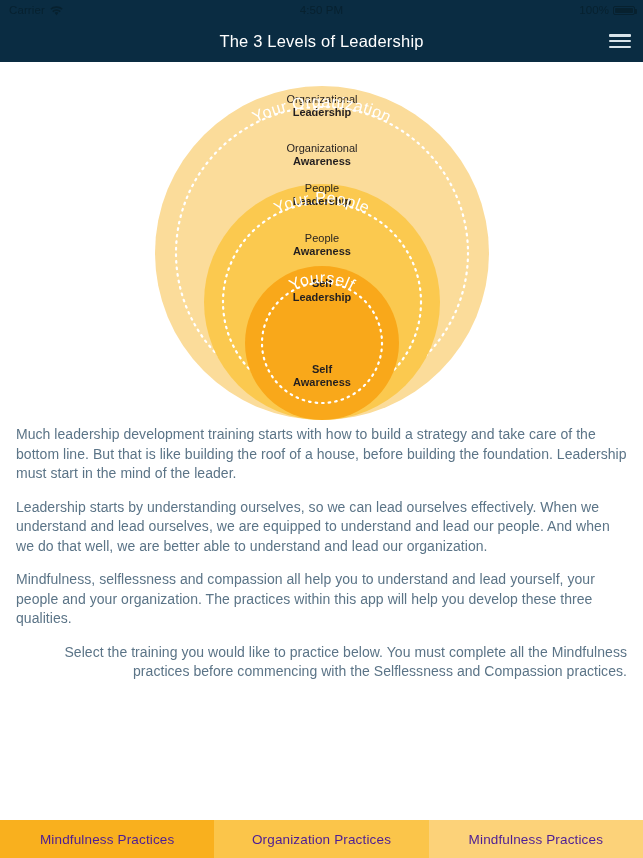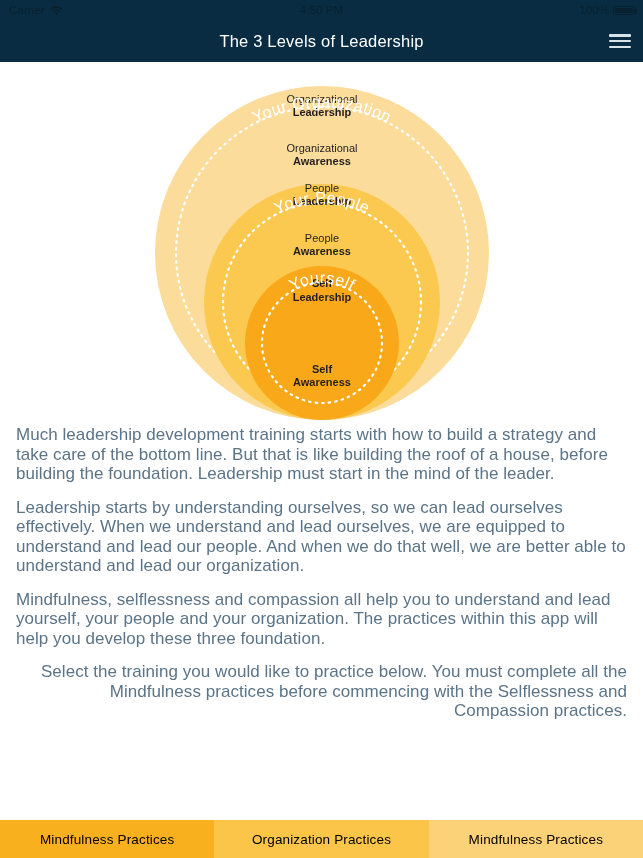--- a/index.html
+++ b/index.html
@@ -45,32 +45,32 @@
   .diagram svg{ display:block; width:643px; height:365px; }
   .lvl-title{ font-family:"Liberation Sans", sans-serif; font-size:11px; fill:#231f20; }
   .lvl-title-bold{ font-family:"Liberation Sans", sans-serif; font-size:11px; font-weight:bold; fill:#231f20; }
   .ring-label{ font-family:"Liberation Sans", sans-serif; font-size:16px; fill:#ffffff; letter-spacing:.6px; }
 
   
   .content{
     position:absolute; top:425px; left:16px; width:611px;
   }
   .content p{
-    color:#5b7487; font-size:17px; line-height:19.5px;
+    color:#5b7487; font-size:14px; line-height:19.5px;
     margin-bottom:14px; letter-spacing:.05px;
   }
   .content p:last-child{ margin-bottom:0;text-align:right; }
 
   
   .tabbar{
     position:absolute; left:0; bottom:0; width:643px; height:38px; display:flex;
   }
   .tab{
     flex:1 1 0; display:flex; align-items:center; justify-content:center;
-    color:#000000; font-size:13.5px; cursor:pointer; letter-spacing:.15px;
+    color:#4c1d95; font-size:13.5px; cursor:pointer; letter-spacing:.15px;
   }
 </style>
 </head>
 <body>
 
 <div id="app">
 
   <div class="statusbar">
     <div class="sb-left">
       <span>Carrier</span>
@@ -140,21 +140,21 @@
         <textPath href="#arc-self" startOffset="50%">Yourself</textPath>
       </text>
       <text class="lvl-title-bold" x="322" y="311" text-anchor="middle">Self</text>
       <text class="lvl-title-bold" x="322" y="324" text-anchor="middle">Awareness</text>
     </svg>
   </div>
 
   <div class="content">
     <p>Much leadership development training starts with how to build a strategy and take care of the bottom line. But that is like building the roof of a house, before building the foundation. Leadership must start in the mind of the leader.</p>
     <p>Leadership starts by understanding ourselves, so we can lead ourselves effectively. When we understand and lead ourselves, we are equipped to understand and lead our people. And when we do that well, we are better able to understand and lead our organization.</p>
-    <p>Mindfulness, selflessness and compassion all help you to understand and lead yourself, your people and your organization. The practices within this app will help you develop these three foundation.</p>
+    <p>Mindfulness, selflessness and compassion all help you to understand and lead yourself, your people and your organization. The practices within this app will help you develop these three qualities.</p>
     <p>Select the training you would like to practice below. You must complete all the Mindfulness practices before commencing with the Selflessness and Compassion practices.</p>
   </div>
 
   <div class="tabbar">
     <div class="tab" id="tab0" style="background: rgb(249, 176, 30);">Mindfulness Practices</div>
     <div class="tab" id="tab1" style="background: rgb(251, 197, 74);">Organization Practices</div>
     <div class="tab" id="tab2" style="background: rgb(252, 210, 121);">Mindfulness Practices</div>
   </div>
 
 </div>

